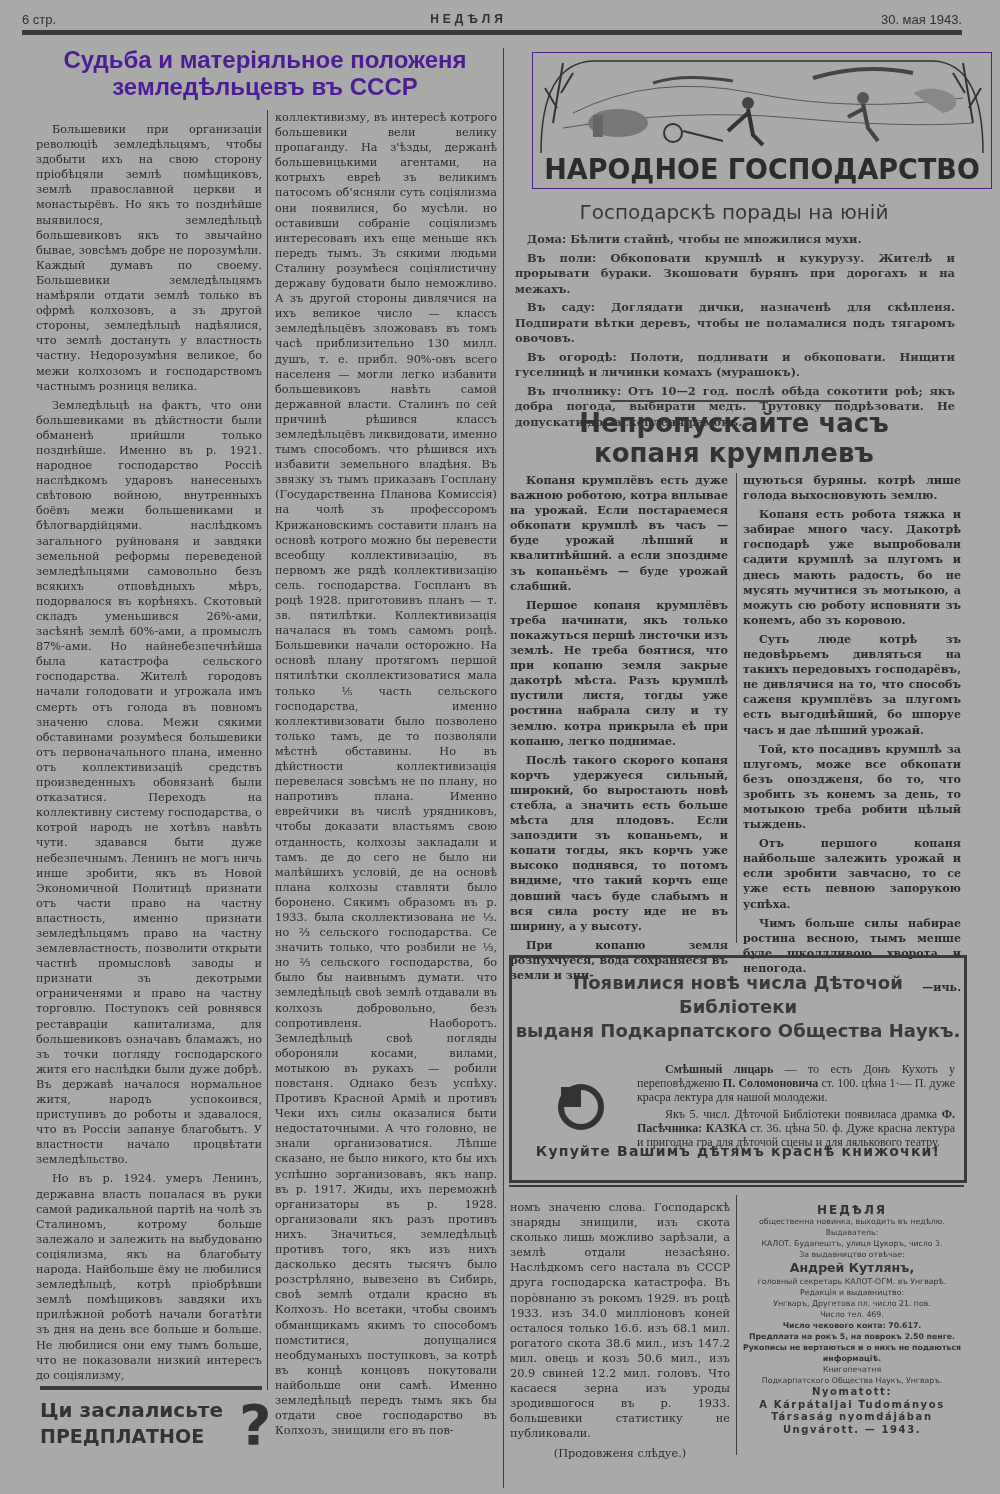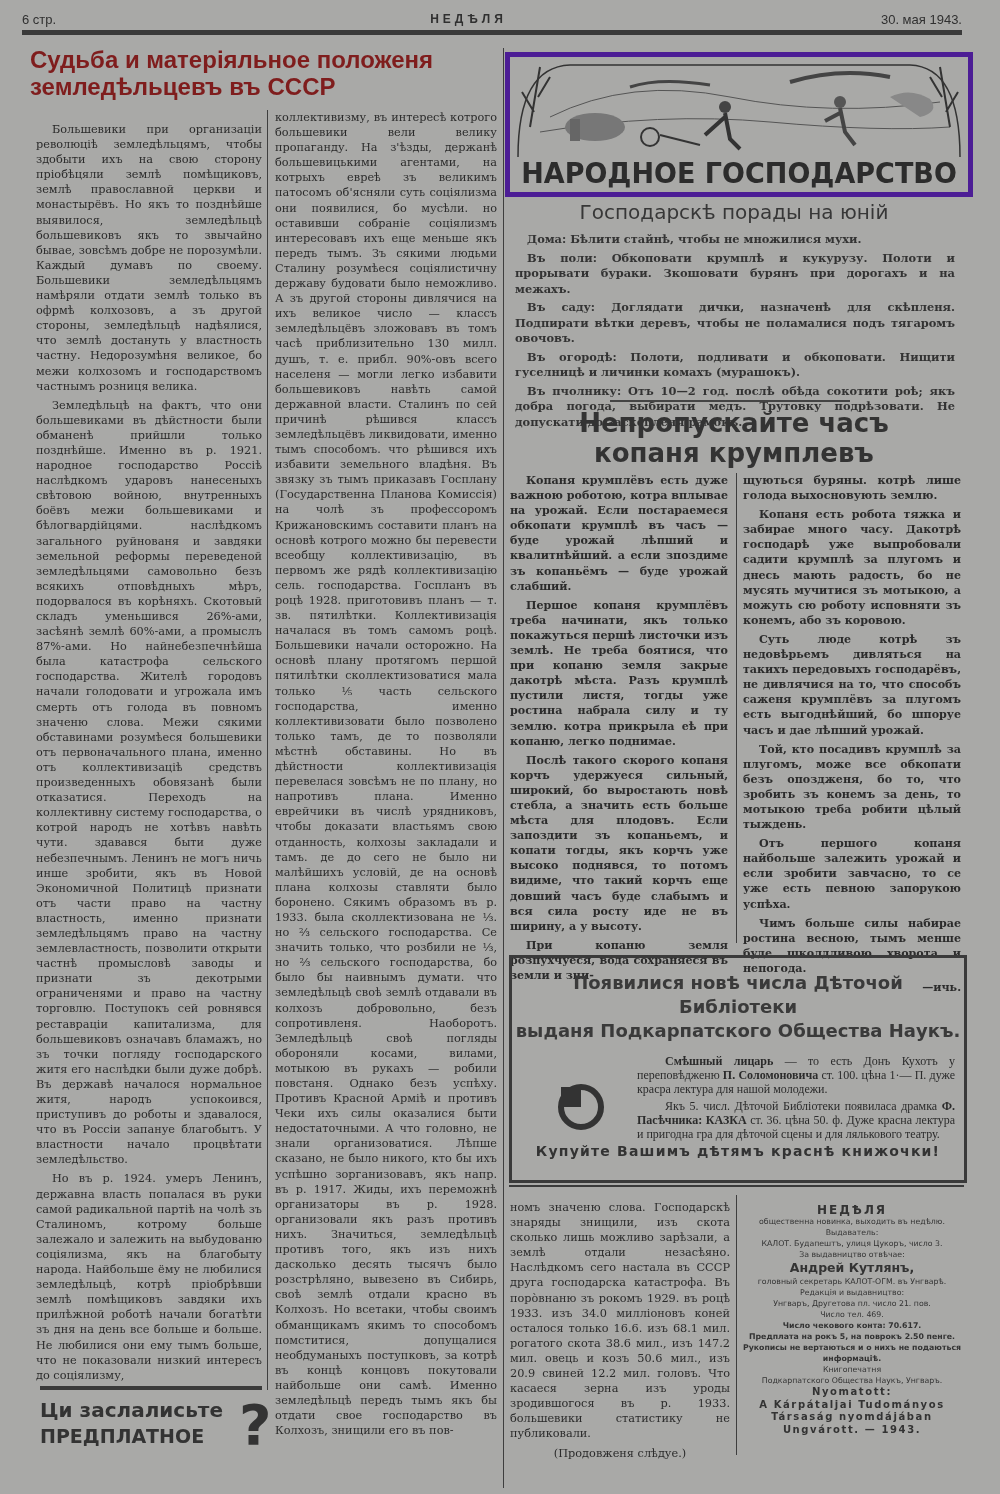--- a/index.html
+++ b/index.html
@@ -19,28 +19,28 @@
       font-size: 13px; color: #303030;
     }
     .masthead .title { letter-spacing: 4px; font-weight: bold; font-size: 12px; }
     .rule-top { position: absolute; left: 22px; top: 30px; width: 940px; height: 5px; background: #3a3a3a; }
 
     .col { position: absolute; font-size: 11.3px; line-height: 15.1px; text-align: justify; hyphens: auto; }
     .col p { margin: 0 0 4px 0; text-indent: 16px; }
     .vrule { position: absolute; width: 1px; background: #3e3e3e; }
 
     .h-main {
-      position: absolute; left: 30px; top: 46px; width: 470px; text-align: left;
+      position: absolute; left: 30px; top: 46px; width: 470px; text-align: center;
       font-family: "Liberation Sans Narrow", "Liberation Sans", sans-serif;
-      font-weight: bold; font-size: 24px; line-height: 27px; color: #7f1d1d;
+      font-weight: bold; font-size: 24px; line-height: 27px; color: #4c1d95;
     }
 
     .banner {
-      position: absolute; left: 505px; top: 52px; width: 458px; height: 135px;
-      border: 5px solid #4c1d95;
+      position: absolute; left: 532px; top: 52px; width: 458px; height: 135px;
+      border: 1px solid #4c1d95;
     }
     .banner svg { position: absolute; left: 0; top: 0; }
     .banner-title {
       position: absolute; left: 0; top: 100px; width: 458px; text-align: center;
       font-family: "DejaVu Sans", sans-serif; font-weight: bold; font-size: 27px;
       letter-spacing: 0px; color: #2c2c2c; transform: scaleY(1.08);
     }
     .tips-title {
       position: absolute; left: 505px; top: 200px; width: 458px; text-align: center;
       font-family: "DejaVu Sans", sans-serif; font-weight: normal; font-size: 20px; color: #373737;
@@ -55,21 +55,21 @@
     .bold-col { font-weight: bold; font-size: 11.1px; }
 
     .ad {
       position: absolute; left: 509px; top: 955px; width: 452px; height: 222px;
       border: 3px solid #3a3a3a;
     }
     .ad-title {
       position: absolute; left: 0; top: 13px; width: 452px; text-align: center;
       font-family: "DejaVu Sans", sans-serif; font-weight: bold; font-size: 18px; line-height: 24px; color: #3a3a3a;
     }
-    .ad-body { position: absolute; left: 125px; top: 96px; width: 318px; font-family: "Liberation Serif", serif; font-size: 12px; line-height: 14px; text-align: justify; }
+    .ad-body { position: absolute; left: 125px; top: 104px; width: 318px; font-family: "Liberation Serif", serif; font-size: 12px; line-height: 14px; text-align: justify; }
     .ad-body p { margin: 0 0 3px 0; text-indent: 28px; }
     .ad-logo { position: absolute; left: 45px; top: 125px; width: 48px; height: 48px; }
     .ad-foot {
       position: absolute; left: 0; top: 185px; width: 452px; text-align: center;
       font-family: "DejaVu Sans", sans-serif; font-weight: bold; font-size: 14px; letter-spacing: 1.2px; color: #333;
     }
 
     .imprint { position: absolute; left: 738px; top: 1205px; width: 228px; text-align: center; font-family: "DejaVu Sans", sans-serif; font-size: 7.8px; line-height: 11px; color: #333; }
     .imprint div { white-space: nowrap; }
     .imprint .big { font-size: 12px; font-weight: bold; letter-spacing: 2px; }
@@ -136,21 +136,21 @@
       <path d="M380 40 Q400 30 420 42 Q430 55 410 60" fill="#888"></path>
       <path d="M20 70 L30 10 M28 40 L40 20 M24 55 L12 35" stroke="#333" stroke-width="2"></path>
       <path d="M440 70 L430 10 M432 40 L420 20 M436 55 L448 35" stroke="#333" stroke-width="2"></path>
     </svg>
     <div class="banner-title">НАРОДНОЕ ГОСПОДАРСТВО</div>
   </div>
 
   <div class="tips-title">Господарскѣ порады на юній</div>
   <div class="tips">
     <p>Дома: Бѣлити стайнѣ, чтобы не множилися мухи.</p>
-    <p>Въ поли: Обкоповати крумплѣ и кукурузу. Полоти и прорывати бураки. Зкошовати бурянъ при дорогахъ и на межахъ.</p>
+    <p>Въ поли: Обкоповати крумплѣ и кукурузу. Жителѣ и прорывати бураки. Зкошовати бурянъ при дорогахъ и на межахъ.</p>
     <p>Въ саду: Доглядати дички, назначенѣ для скѣпленя. Подпирати вѣтки деревъ, чтобы не поламалися подъ тягаромъ овочовъ.</p>
     <p>Въ огородѣ: Полоти, подливати и обкоповати. Нищити гуселницѣ и личинки комахъ (мурашокъ).</p>
     <p>Въ пчолнику: Отъ 10—2 год. послѣ обѣда сокотити роѣ; якъ добра погода, выбирати медъ. Трутовку подрѣзовати. Не допускати до заскепленя рамокъ.</p>
   </div>
   <div class="rule-mid"></div>
 
   <div class="potato-title">
     <div>Непропускайте часъ</div>
     <div>копаня крумплевъ</div>
   </div>

